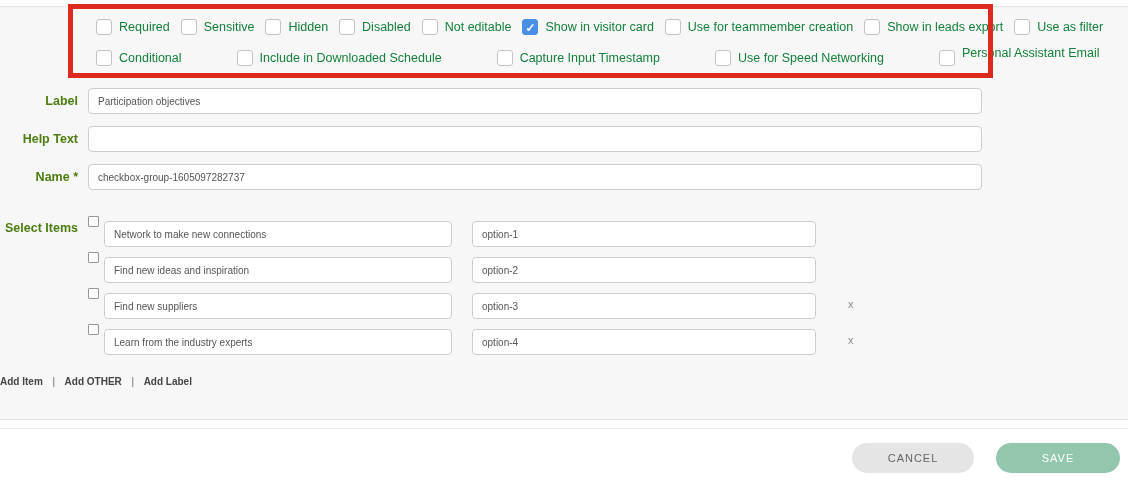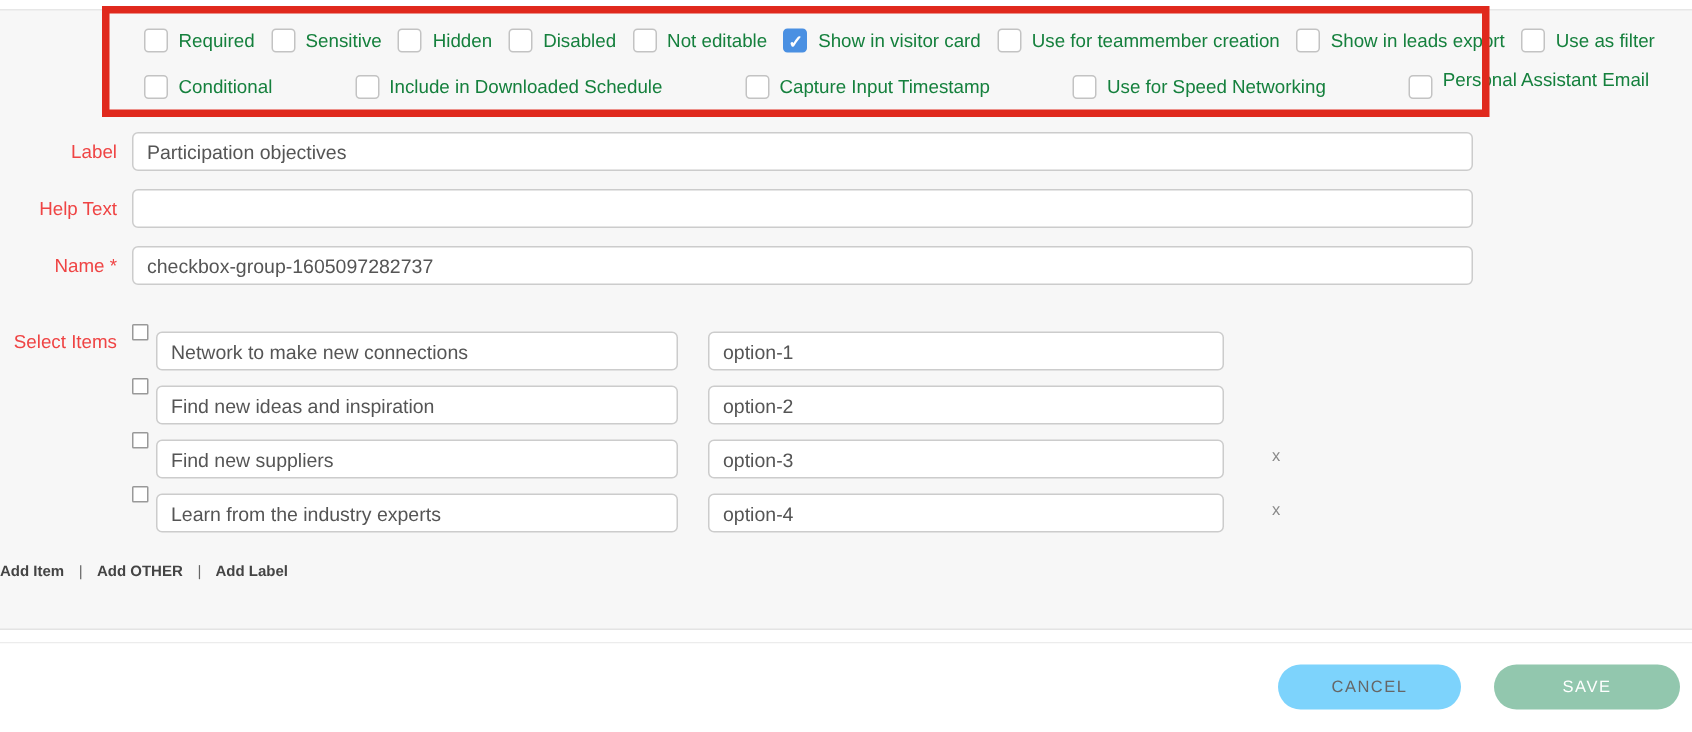--- a/index.html
+++ b/index.html
@@ -32,25 +32,25 @@
     color:#fff; font-size:12px; font-weight:bold; line-height:16px;
   }
   .flag-label { font-size:12.5px; color:#15803d; }
   #flags-row2 .flag:last-child .flag-label { transform:translateY(-5px); }
 
   .form-rows { margin-top:22px; }
   .frow { display:flex; align-items:center; margin-top:12px; }
   .frow:first-child { margin-top:0; }
   .flabel {
     width:88px; flex:none; text-align:right; padding-right:10px;
-    font-size:12.5px; color:#ef4444; font-weight:400;
+    font-size:12.5px; color:#4d7c0f; font-weight:700;
   }
   .txt {
     height:26px; border:1px solid #ccc; border-radius:4px; background:#fff;
-    font-family:"Liberation Sans", sans-serif; font-size:13px; color:#555;
+    font-family:"Liberation Sans", sans-serif; font-size:10px; color:#555;
     padding:0 9px; outline:none;
   }
   .wide { width:894px; }
 
   .items-section { display:flex; align-items:flex-start; margin-top:26px; }
   .items-section .flabel { padding-top:5px; }
   .item-row { display:flex; align-items:flex-start; height:36px; }
   .mini-cb {
     width:11px; height:11px; border:1px solid #999; background:#fff;
     border-radius:1px; flex:none; margin-top:0; margin-right:5px; cursor:pointer;
@@ -68,21 +68,21 @@
 
   .footer-hairline { margin-top:8px; border-top:1px solid #ececec; width:1128px; }
   .footer {
     height:58px; display:flex; align-items:center; justify-content:flex-end;
     padding-right:8px; background:#fff;
   }
   .btn {
     height:30px; border:none; border-radius:16px; font-family:"Liberation Sans", sans-serif;
     font-size:11px; letter-spacing:1px; cursor:pointer; text-align:center;
   }
-  .btn-cancel { width:122px; background:#7dd3fc; color:#666; margin-right:22px; }
+  .btn-cancel { width:122px; background:#e5e5e5; color:#666; margin-right:22px; }
   .btn-save { width:124px; background:#92c7ae; color:#fff; }
 </style>
 </head>
 <body>
 
 <div class="page">
 
   <div class="form-section">
 
     <div class="annotation-box"></div>

